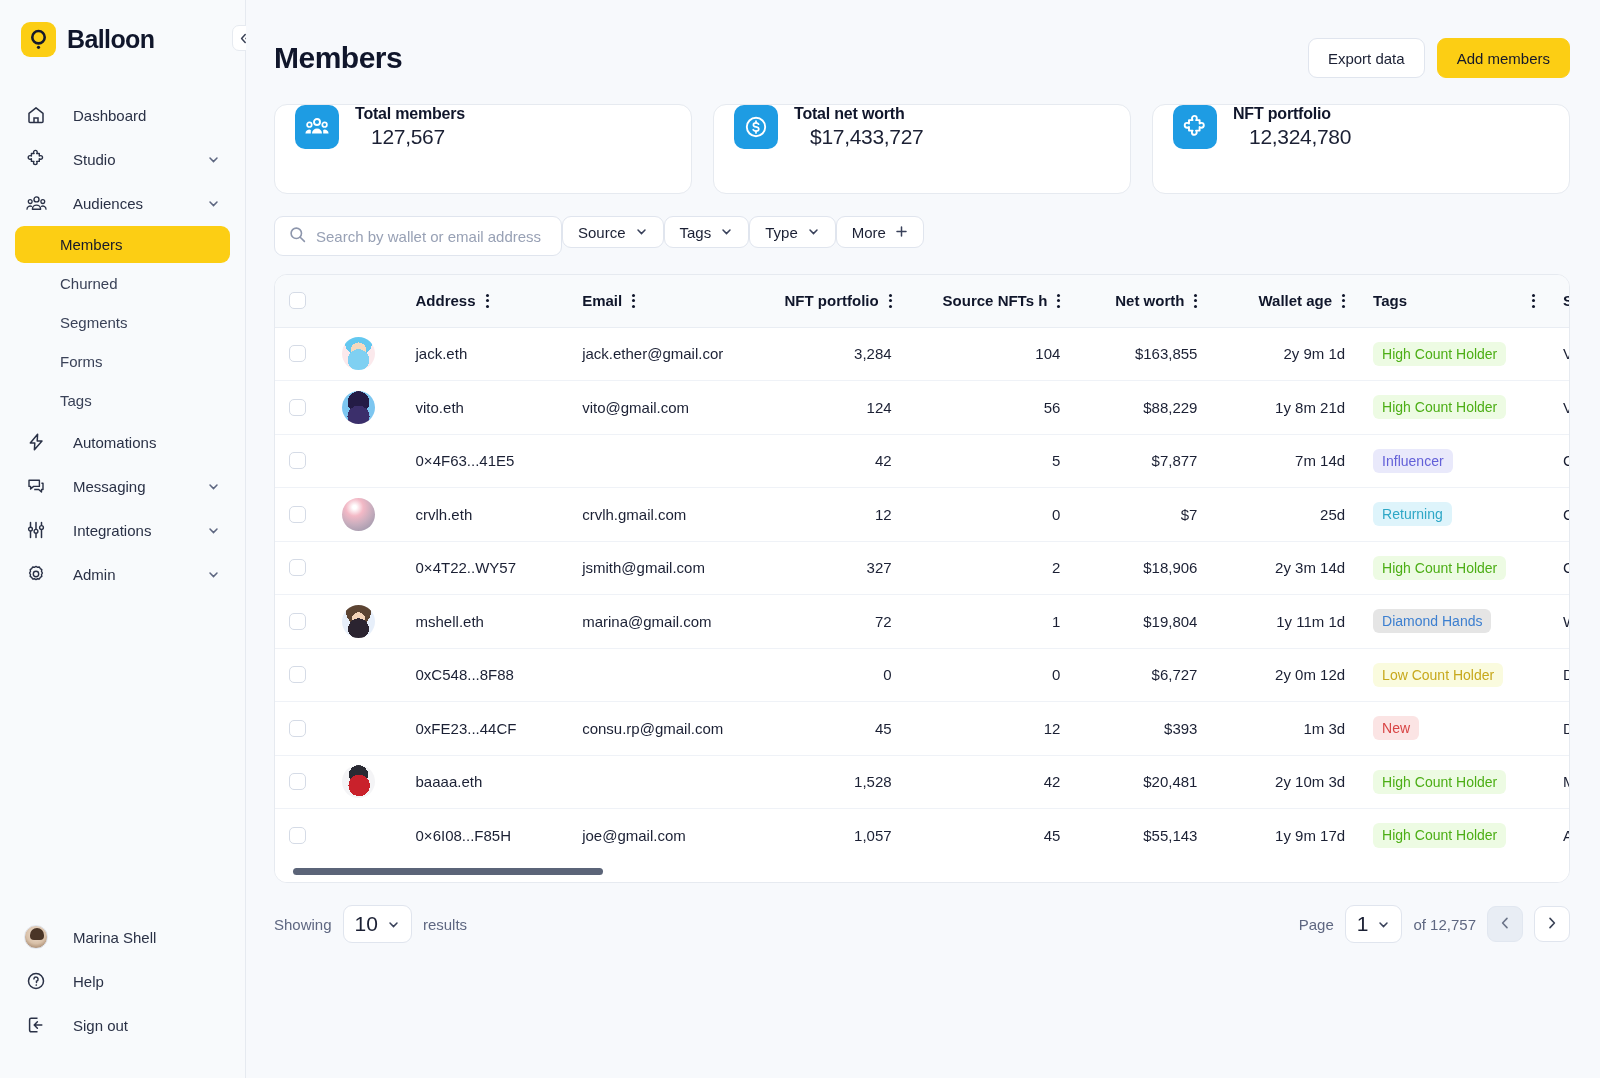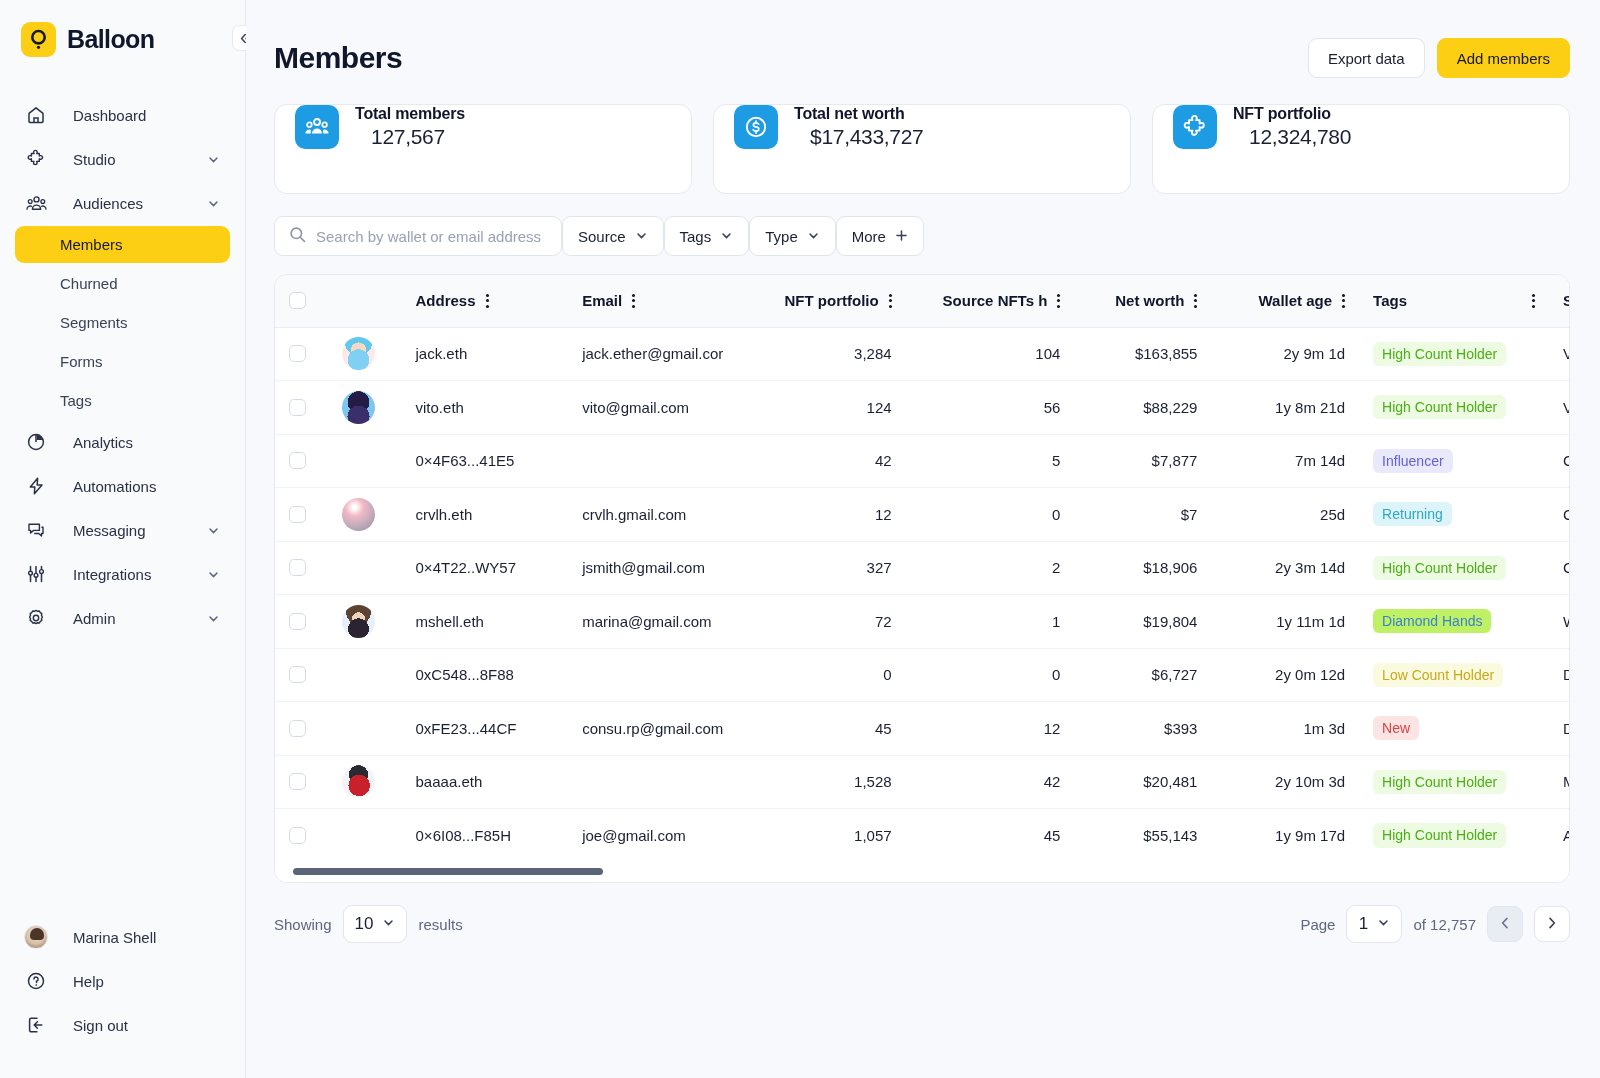--- a/index.html
+++ b/index.html
@@ -94,21 +94,21 @@
   .search-box {
     width: 288px; height: 40px; background: #fff; border: 1px solid #E0E5EE;
     border-radius: 9px; display: flex; align-items: center; gap: 10px; padding: 0 14px;
   }
   .search-box input {
     border: 0; outline: 0; font-size: 15px; font-family: inherit;
     color: #1B2034; background: transparent; width: 100%;
   }
   .search-box input::placeholder { color: #98A1B5; }
   .chip {
-    height: 40px; border-radius: 9px; background: #fff; border: 1px solid #E0E5EE;
+    height: 32px; border-radius: 9px; background: #fff; border: 1px solid #E0E5EE;
     display: flex; align-items: center; gap: 9px; padding: 0 15px;
     font-size: 15px; color: #1B2034; cursor: pointer;
   }
 
   
   .table-wrap {
     margin: 18px 30px 0 28px; background: #fff;
     border: 1px solid #E6EAF0; border-radius: 13px;
     overflow: hidden; position: relative;
   }
@@ -150,21 +150,21 @@
 
   
   .pagination {
     display: flex; align-items: center; justify-content: space-between;
     padding: 22px 30px 0 28px;
   }
   .pg-left, .pg-right { display: flex; align-items: center; gap: 11px; font-size: 15px; color: #5E6781; }
   .select {
     height: 38px; min-width: 56px; border: 1px solid #E0E5EE; border-radius: 9px;
     background: #fff; display: flex; align-items: center; justify-content: center;
-    gap: 9px; padding: 0 11px; font-size: 17px; color: #1B2034; cursor: pointer;
+    gap: 9px; padding: 0 11px; font-size: 21px; color: #1B2034; cursor: pointer;
   }
   .pg-btn {
     width: 36px; height: 36px; border-radius: 9px; border: 1px solid #E0E5EE;
     background: #fff; display: flex; align-items: center; justify-content: center;
     color: #3A4256; cursor: pointer;
   }
   .pg-btn.disabled { background: #E8EDF4; border-color: #E1E7F0; color: #6B7488; }
 </style>
 </head>
 <body>
@@ -243,29 +243,20 @@
       <div class="nav-sub">
         <span>Segments</span>
       </div>
       <div class="nav-sub">
         <span>Forms</span>
       </div>
       <div class="nav-sub">
         <span>Tags</span>
       </div>
 
-      <div class="nav-item">
-        <span class="ico">
-          <svg width="20" height="20" viewBox="0 0 20 20">
-            <path d="M10 10 V2.6 a7.4 7.4 0 1 1 -7.4 7.4 a7.4 7.4 0 0 1 7.4 -7.4" fill="none" stroke="#2A3146" stroke-width="1.5"></path>
-            <path d="M10.9 2.7 a7 7 0 0 1 5.5 5.3 h-5.5 z" fill="#2A3146"></path>
-          </svg>
-        </span>
-        <span class="lbl">Analytics</span>
-      </div>
 
       <div class="nav-item">
         <span class="ico">
           <svg width="20" height="20" viewBox="0 0 20 20">
             <path d="M11.6 2.3 L4.3 11 h4.5 l-0.4 6.7 L16 9 h-4.8 z" fill="none" stroke="#2A3146" stroke-width="1.5" stroke-linejoin="round"></path>
           </svg>
         </span>
         <span class="lbl">Automations</span>
       </div>
 
@@ -626,21 +617,21 @@
               </td>
               <td style="padding:0 0 0 2px">
                 <span class="avatar" style="background:radial-gradient(circle at 50% 72%, #2B2430 0 36%, transparent 36%), radial-gradient(circle at 50% 42%, #F3D3B8 0 26%, transparent 26%), radial-gradient(circle at 50% 22%, #5C4433 0 40%, transparent 40%), #E7EFFA"></span>
               </td>
               <td class="left">mshell.eth</td>
               <td class="left">marina@gmail.com</td>
               <td>72</td>
               <td>1</td>
               <td>$19,804</td>
               <td>1y 11m 1d</td>
-              <td class="left"><span class="tag" style="background:#bef264;color:#3C7FD0">Diamond Hands</span></td>
+              <td class="left"><span class="tag" style="background:#e5e5e5;color:#3C7FD0">Diamond Hands</span></td>
               <td class="left">We</td>
             </tr>
             <tr>
               <td class="left">
                 <span class="cbox"></span>
               </td>
               <td style="padding:0 0 0 2px"></td>
               <td class="left">0xC548...8F88</td>
               <td class="left"></td>
               <td>0</td>

